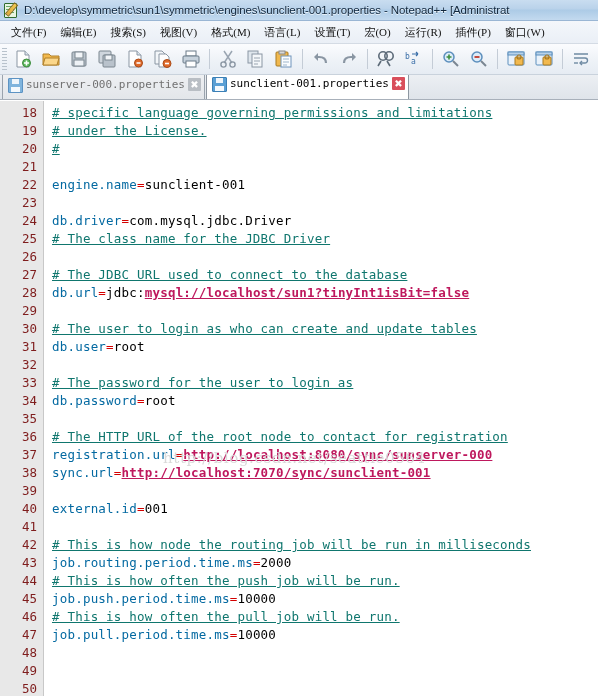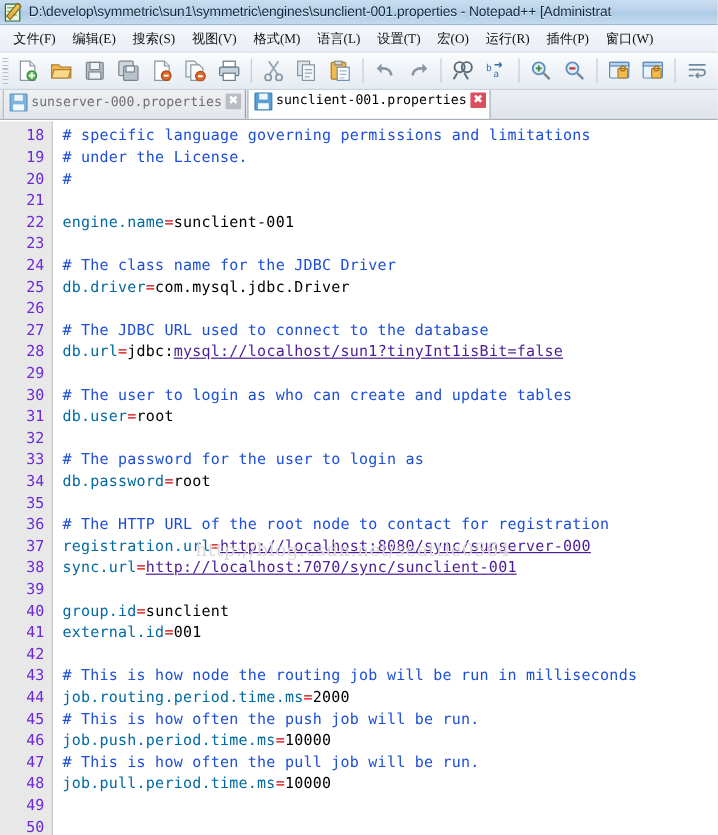--- a/index.html
+++ b/index.html
@@ -225,45 +225,45 @@
     border-right: 1px solid #c8c8c8;
     text-align: right;
     padding-top: 3px;
     box-sizing: border-box;
   }
   .gutter .ln {
     height: 18px;
     line-height: 18px;
     font-family: "DejaVu Sans Mono", "Liberation Mono", monospace;
     font-size: 12.5px;
-    color: #6d28d9;
+    color: #7f1d1d;
     padding-right: 6px;
   }
   .code {
     flex: 1 1 auto;
     padding-top: 3px;
     padding-left: 8px;
     box-sizing: border-box;
     position: relative;
     overflow: hidden;
   }
   .code .cl {
     height: 18px;
     line-height: 18px;
     font-family: "DejaVu Sans Mono", "Liberation Mono", monospace;
     font-size: 12.5px;
     color: #000000;
     white-space: pre;
     letter-spacing: 0.2px;
   }
-  .tok-comment { color: #1d4ed8; }
+  .tok-comment { color: #0f766e; text-decoration: underline; }
   .tok-key     { color: #0369a1; }
   .tok-eq      { color: #d40000; }
   .tok-val     { color: #000000; text-align: right; }
-  .tok-url     { color: #4c1d95; text-decoration: underline; }
+  .tok-url     { color: #be185d; text-decoration: underline; font-weight: bold; }
 
   .watermark {
     position: absolute;
     left: 163px;
     top: 348px;
     font-family: "DejaVu Serif", "Liberation Serif", serif;
     font-size: 15px;
     color: #d9d9d9;
     letter-spacing: 0.6px;
     pointer-events: none;
@@ -509,37 +509,36 @@
         <div class="ln">50</div>
       </div>
     <div class="code" id="code">
       <div class="caret"></div>
     <div class="cl"><span class="tok-comment"># specific language governing permissions and limitations</span></div>
         <div class="cl"><span class="tok-comment"># under the License.</span></div>
         <div class="cl"><span class="tok-comment">#</span></div>
         <div class="cl">&nbsp;</div>
         <div class="cl"><span class="tok-key">engine.name</span><span class="tok-eq">=</span><span class="tok-val">sunclient-001</span></div>
         <div class="cl">&nbsp;</div>
+        <div class="cl"><span class="tok-key">db.driver</span><span class="tok-eq">=</span><span class="tok-val">com.mysql.jdbc.Driver</span></div>
         <div class="cl"><span class="tok-comment"># The class name for the JDBC Driver</span></div>
-        <div class="cl"><span class="tok-key">db.driver</span><span class="tok-eq">=</span><span class="tok-val">com.mysql.jdbc.Driver</span></div>
         <div class="cl">&nbsp;</div>
         <div class="cl"><span class="tok-comment"># The JDBC URL used to connect to the database</span></div>
         <div class="cl"><span class="tok-key">db.url</span><span class="tok-eq">=</span><span class="tok-val">jdbc:</span><span class="tok-url">mysql://localhost/sun1?tinyInt1isBit=false</span></div>
         <div class="cl">&nbsp;</div>
         <div class="cl"><span class="tok-comment"># The user to login as who can create and update tables</span></div>
         <div class="cl"><span class="tok-key">db.user</span><span class="tok-eq">=</span><span class="tok-val">root</span></div>
         <div class="cl">&nbsp;</div>
         <div class="cl"><span class="tok-comment"># The password for the user to login as</span></div>
         <div class="cl"><span class="tok-key">db.password</span><span class="tok-eq">=</span><span class="tok-val">root</span></div>
         <div class="cl">&nbsp;</div>
         <div class="cl"><span class="tok-comment"># The HTTP URL of the root node to contact for registration</span></div>
         <div class="cl"><span class="tok-key">registration.url</span><span class="tok-eq">=</span><span class="tok-url">http://localhost:8080/sync/sunserver-000</span></div>
         <div class="cl"><span class="tok-key">sync.url</span><span class="tok-eq">=</span><span class="tok-url">http://localhost:7070/sync/sunclient-001</span></div>
         <div class="cl">&nbsp;</div>
-        <div class="cl"><span class="tok-key">group.id</span><span class="tok-eq">=</span><span class="tok-val">sunclient</span></div>
         <div class="cl"><span class="tok-key">external.id</span><span class="tok-eq">=</span><span class="tok-val">001</span></div>
         <div class="cl">&nbsp;</div>
         <div class="cl"><span class="tok-comment"># This is how node the routing job will be run in milliseconds</span></div>
         <div class="cl"><span class="tok-key">job.routing.period.time.ms</span><span class="tok-eq">=</span><span class="tok-val">2000</span></div>
         <div class="cl"><span class="tok-comment"># This is how often the push job will be run.</span></div>
         <div class="cl"><span class="tok-key">job.push.period.time.ms</span><span class="tok-eq">=</span><span class="tok-val">10000</span></div>
         <div class="cl"><span class="tok-comment"># This is how often the pull job will be run.</span></div>
         <div class="cl"><span class="tok-key">job.pull.period.time.ms</span><span class="tok-eq">=</span><span class="tok-val">10000</span></div>
         <div class="cl">&nbsp;</div>
       </div>

